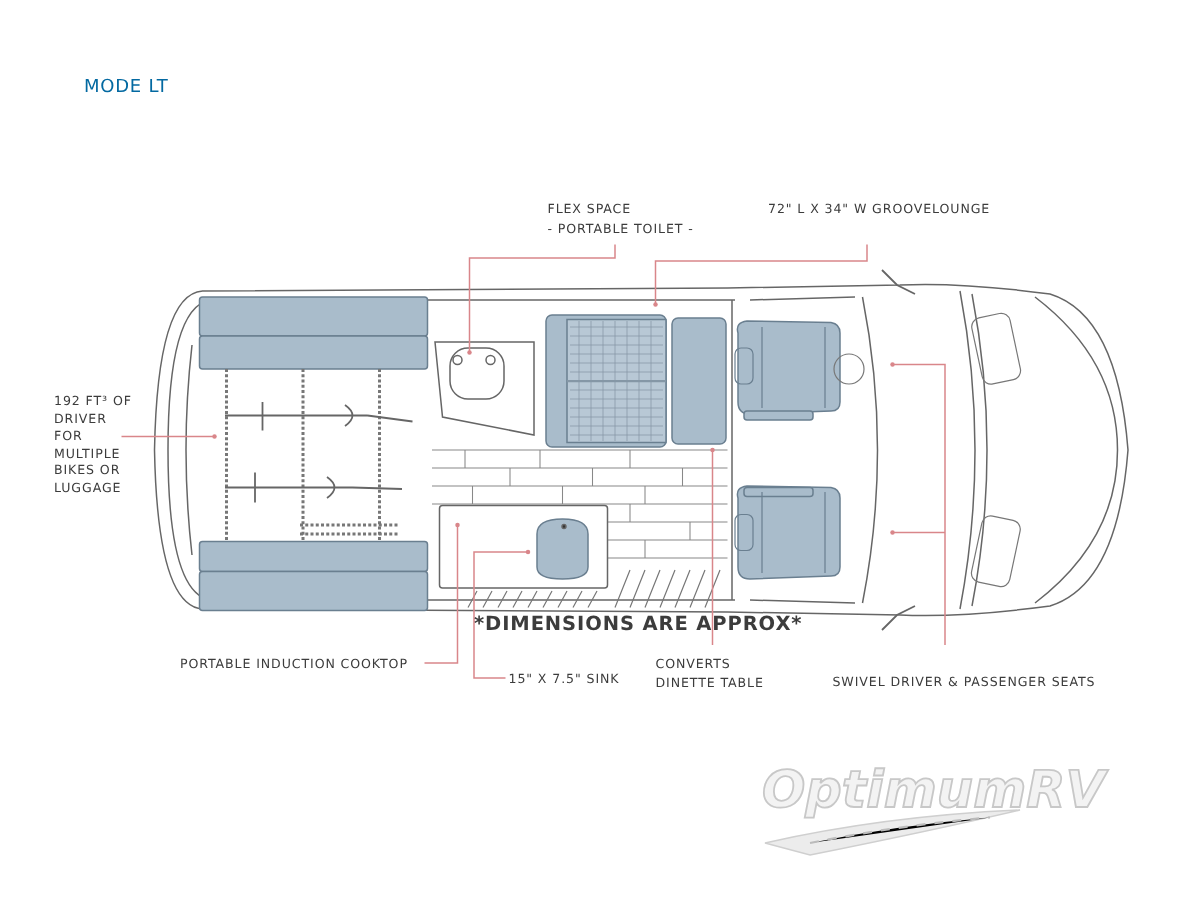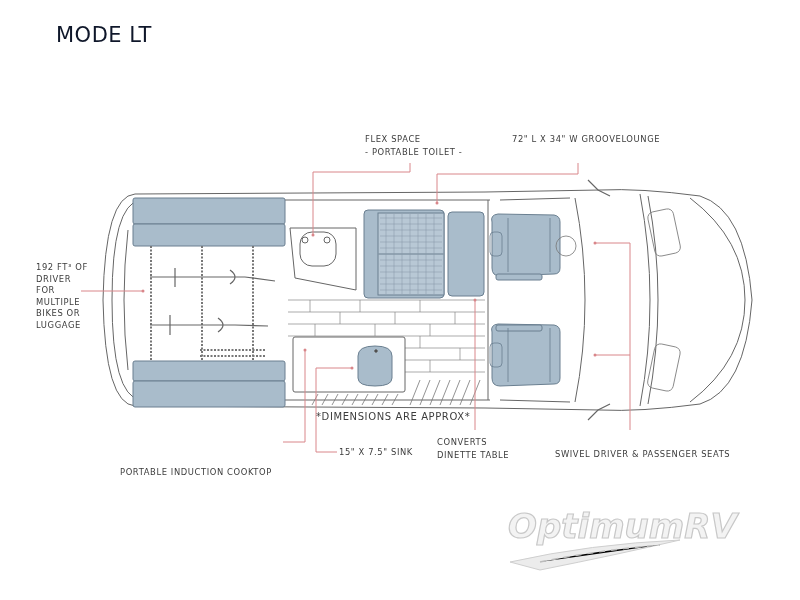--- a/index.html
+++ b/index.html
@@ -1,17 +1,17 @@
 <!DOCTYPE html>
 <html><head>
 <meta charset="utf-8">
 <style>
   html, body { margin:0; padding:0; background:#ffffff; }
   body { width:800px; height:600px; position:relative; overflow:hidden; font-family:"DejaVu Sans", sans-serif; }
-  .title { position:absolute; left:56px; top:23px; font-size:21px; color:#0f172a; letter-spacing:0.5px; }
+  .title { position:absolute; left:56px; top:50px; font-size:12px; color:#0369a1; letter-spacing:0.5px; }
   .lbl { position:absolute; font-size:8.4px; color:#3c3c3c; letter-spacing:0.6px; text-align:left; line-height:13px; white-space:nowrap; }
   .lbl div { display:block; }
   svg.plan { position:absolute; left:0; top:0; }
   .logo { position:absolute; left:500px; top:500px; width:270px; height:75px; }
 </style>
 </head>
 <body>
 
 <div class="title">MODE LT</div>
 
@@ -137,22 +137,22 @@
   <div>72" L X 34" W GROOVELOUNGE</div>
 </div>
 <div class="lbl" style="left:36px; top:262px; line-height:11.5px;">
   <div>192 FT³ OF</div>
   <div>DRIVER</div>
   <div>FOR</div>
   <div>MULTIPLE</div>
   <div>BIKES OR</div>
   <div>LUGGAGE</div>
 </div>
-<div class="lbl" style="left:316px; top:410px; font-size:10px;">*DIMENSIONS ARE APPROX*</div>
-<div class="lbl" style="left:120px; top:436px;margin-top:30px;">
+<div class="lbl" style="left:316px; top:410px; font-size:13px;font-weight:bold;">*DIMENSIONS ARE APPROX*</div>
+<div class="lbl" style="left:120px; top:436px;">
   <div>PORTABLE INDUCTION COOKTOP</div>
 </div>
 <div class="lbl" style="left:339px; top:446px;">15" X 7.5" SINK</div>
 <div class="lbl" style="left:437px; top:436px;">
   <div>CONVERTS</div>
   <div>DINETTE TABLE</div>
 </div>
 <div class="lbl" style="left:555px; top:448px;">SWIVEL DRIVER &amp; PASSENGER SEATS</div>
 
 <svg class="logo" viewBox="0 0 270 75">

